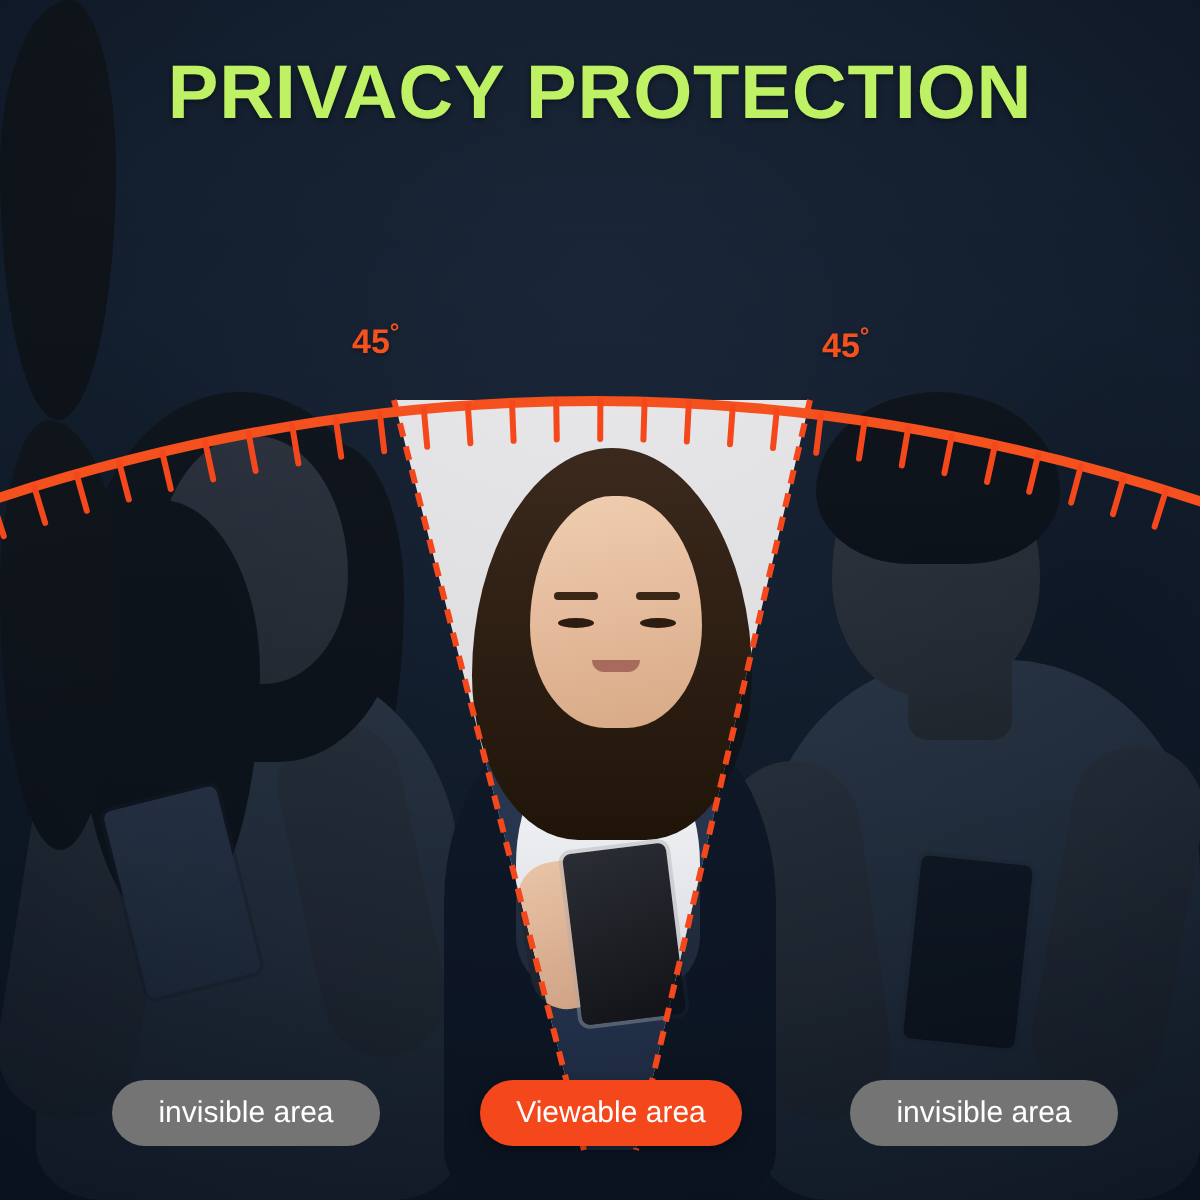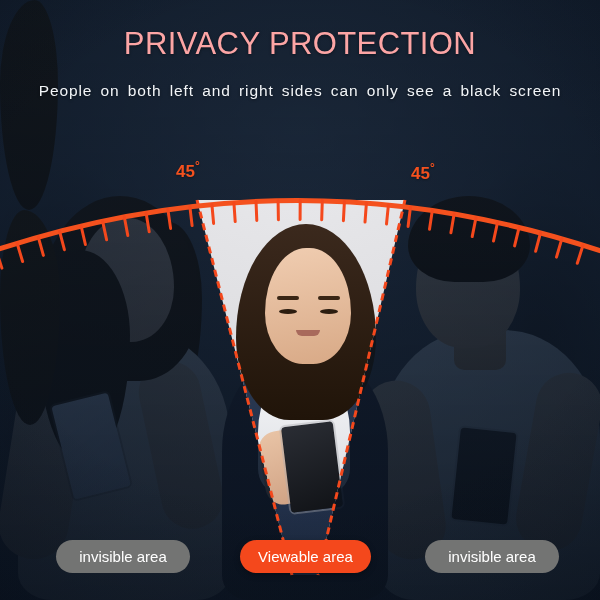--- a/index.html
+++ b/index.html
@@ -123,21 +123,21 @@
     background:radial-gradient(115% 95% at 50% 42%, rgba(0,0,0,0) 45%, rgba(6,12,22,.62) 100%);
     pointer-events:none;
   }
 
   
   .svg-overlay{position:absolute;inset:0;}
 
   
   .title{
     position:absolute;left:0;right:0;top:26px;text-align:center;
-    font-size:31px;font-weight:normal;letter-spacing:.4px;color:#fca5a5;
+    font-size:38px;font-weight:bold;letter-spacing:.4px;color:#bef264;
     text-shadow:0 1px 3px rgba(0,0,0,.45);
   }
   .subtitle{
     position:absolute;left:0;right:0;top:82px;text-align:center;
     font-size:15.5px;color:#f2f5f8;letter-spacing:.9px;word-spacing:3px;
     text-shadow:0 1px 3px rgba(0,0,0,.45);
   }
   .deg{
     position:absolute;color:#f4511e;font-size:17px;font-weight:bold;
     text-shadow:0 1px 2px rgba(0,0,0,.35);
@@ -266,21 +266,20 @@
         <line x1="497.5" y1="222.5" x2="493.5" y2="241.0" stroke="#f4481c" stroke-width="3" stroke-linecap="round"></line>
         <line x1="519.1" y1="227.4" x2="514.6" y2="245.9" stroke="#f4481c" stroke-width="3" stroke-linecap="round"></line>
         <line x1="540.5" y1="232.9" x2="535.6" y2="251.3" stroke="#f4481c" stroke-width="3" stroke-linecap="round"></line>
         <line x1="561.8" y1="238.8" x2="556.5" y2="257.1" stroke="#f4481c" stroke-width="3" stroke-linecap="round"></line>
         <line x1="583.0" y1="245.2" x2="577.3" y2="263.3" stroke="#f4481c" stroke-width="3" stroke-linecap="round"></line>
         <line x1="604.0" y1="252.0" x2="604.0" y2="252.0" stroke="#f4481c" stroke-width="3" stroke-linecap="round"></line>
       </g>
   </svg>
 
   <div class="title">PRIVACY PROTECTION</div>
-  <div class="subtitle">People on both left and right sides can only see a black screen</div>
 
   <div class="deg left">
     <span>45</span><sup>°</sup>
   </div>
   <div class="deg right">
     <span>45</span><sup>°</sup>
   </div>
 
   <div class="pill gray left">invisible area</div>
   <div class="pill orange center">Viewable area</div>

